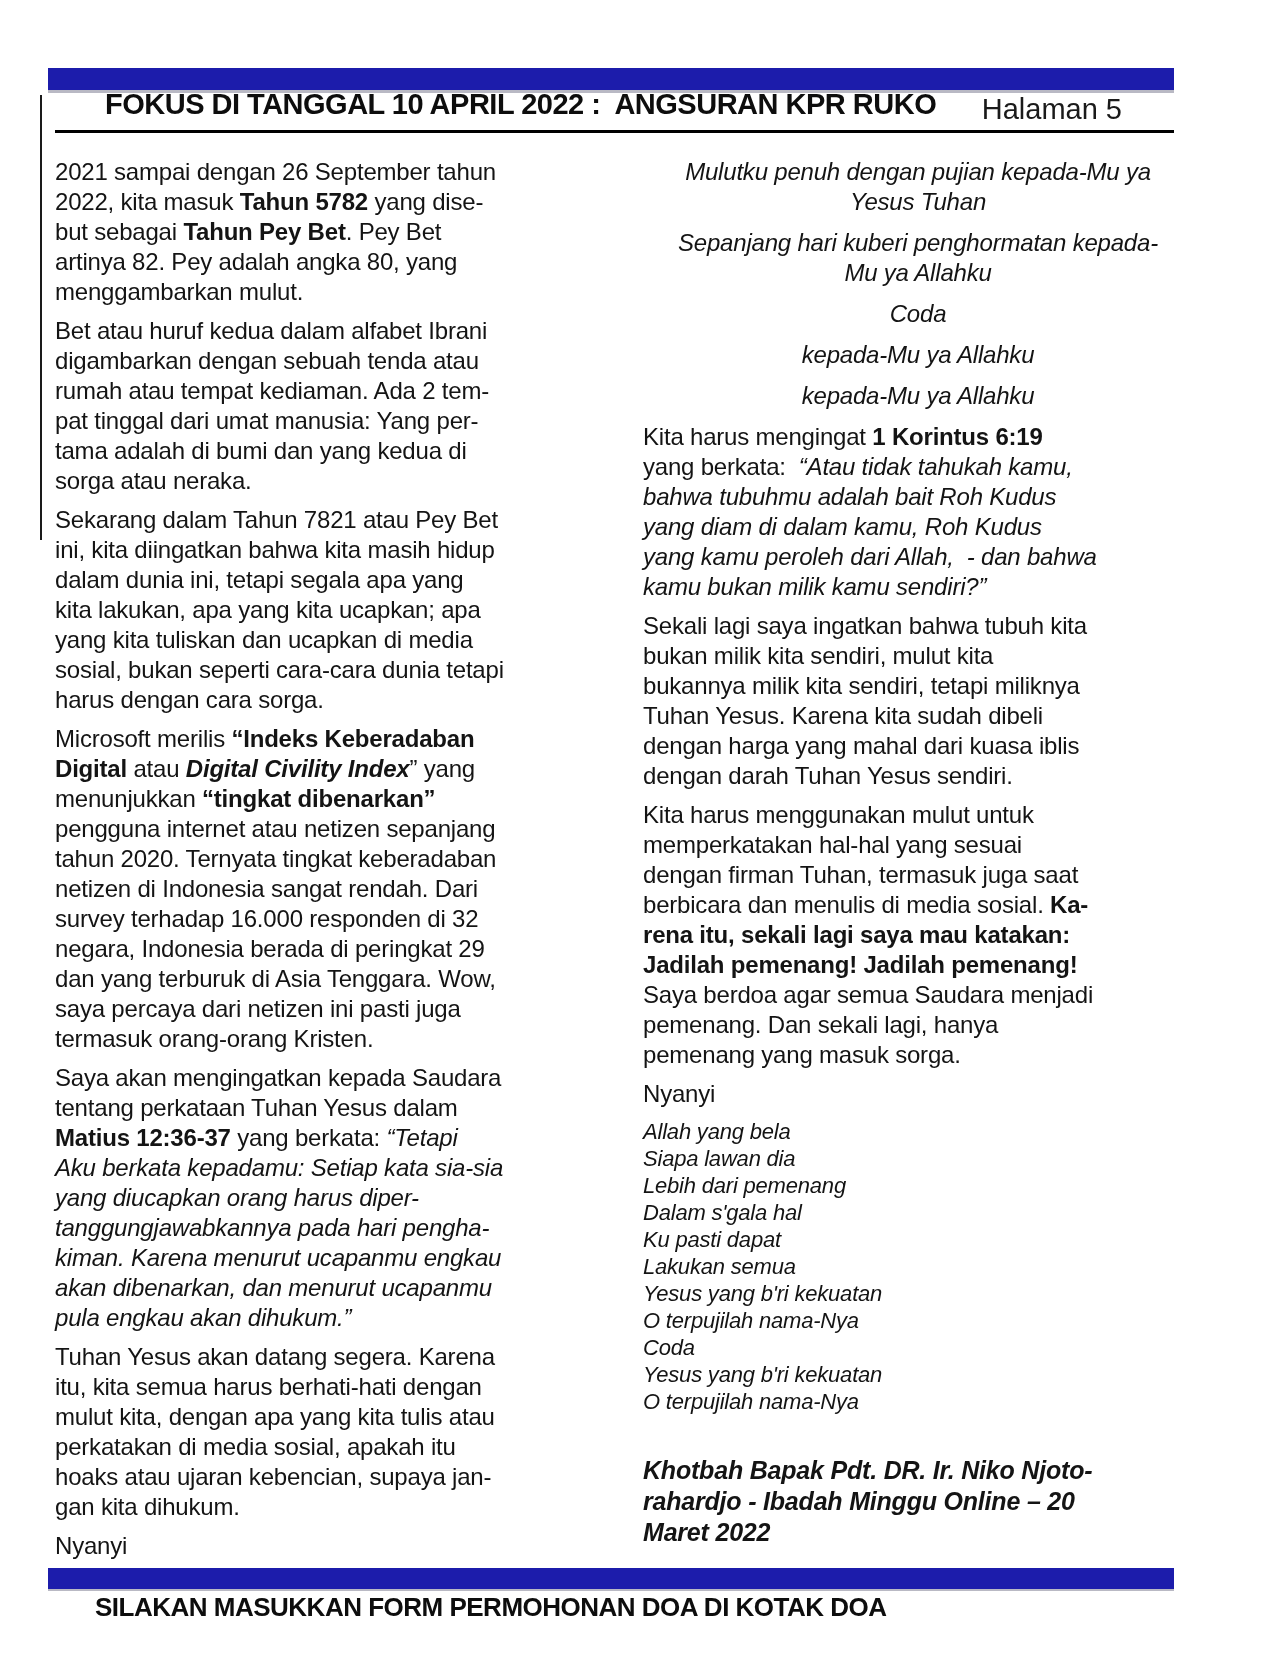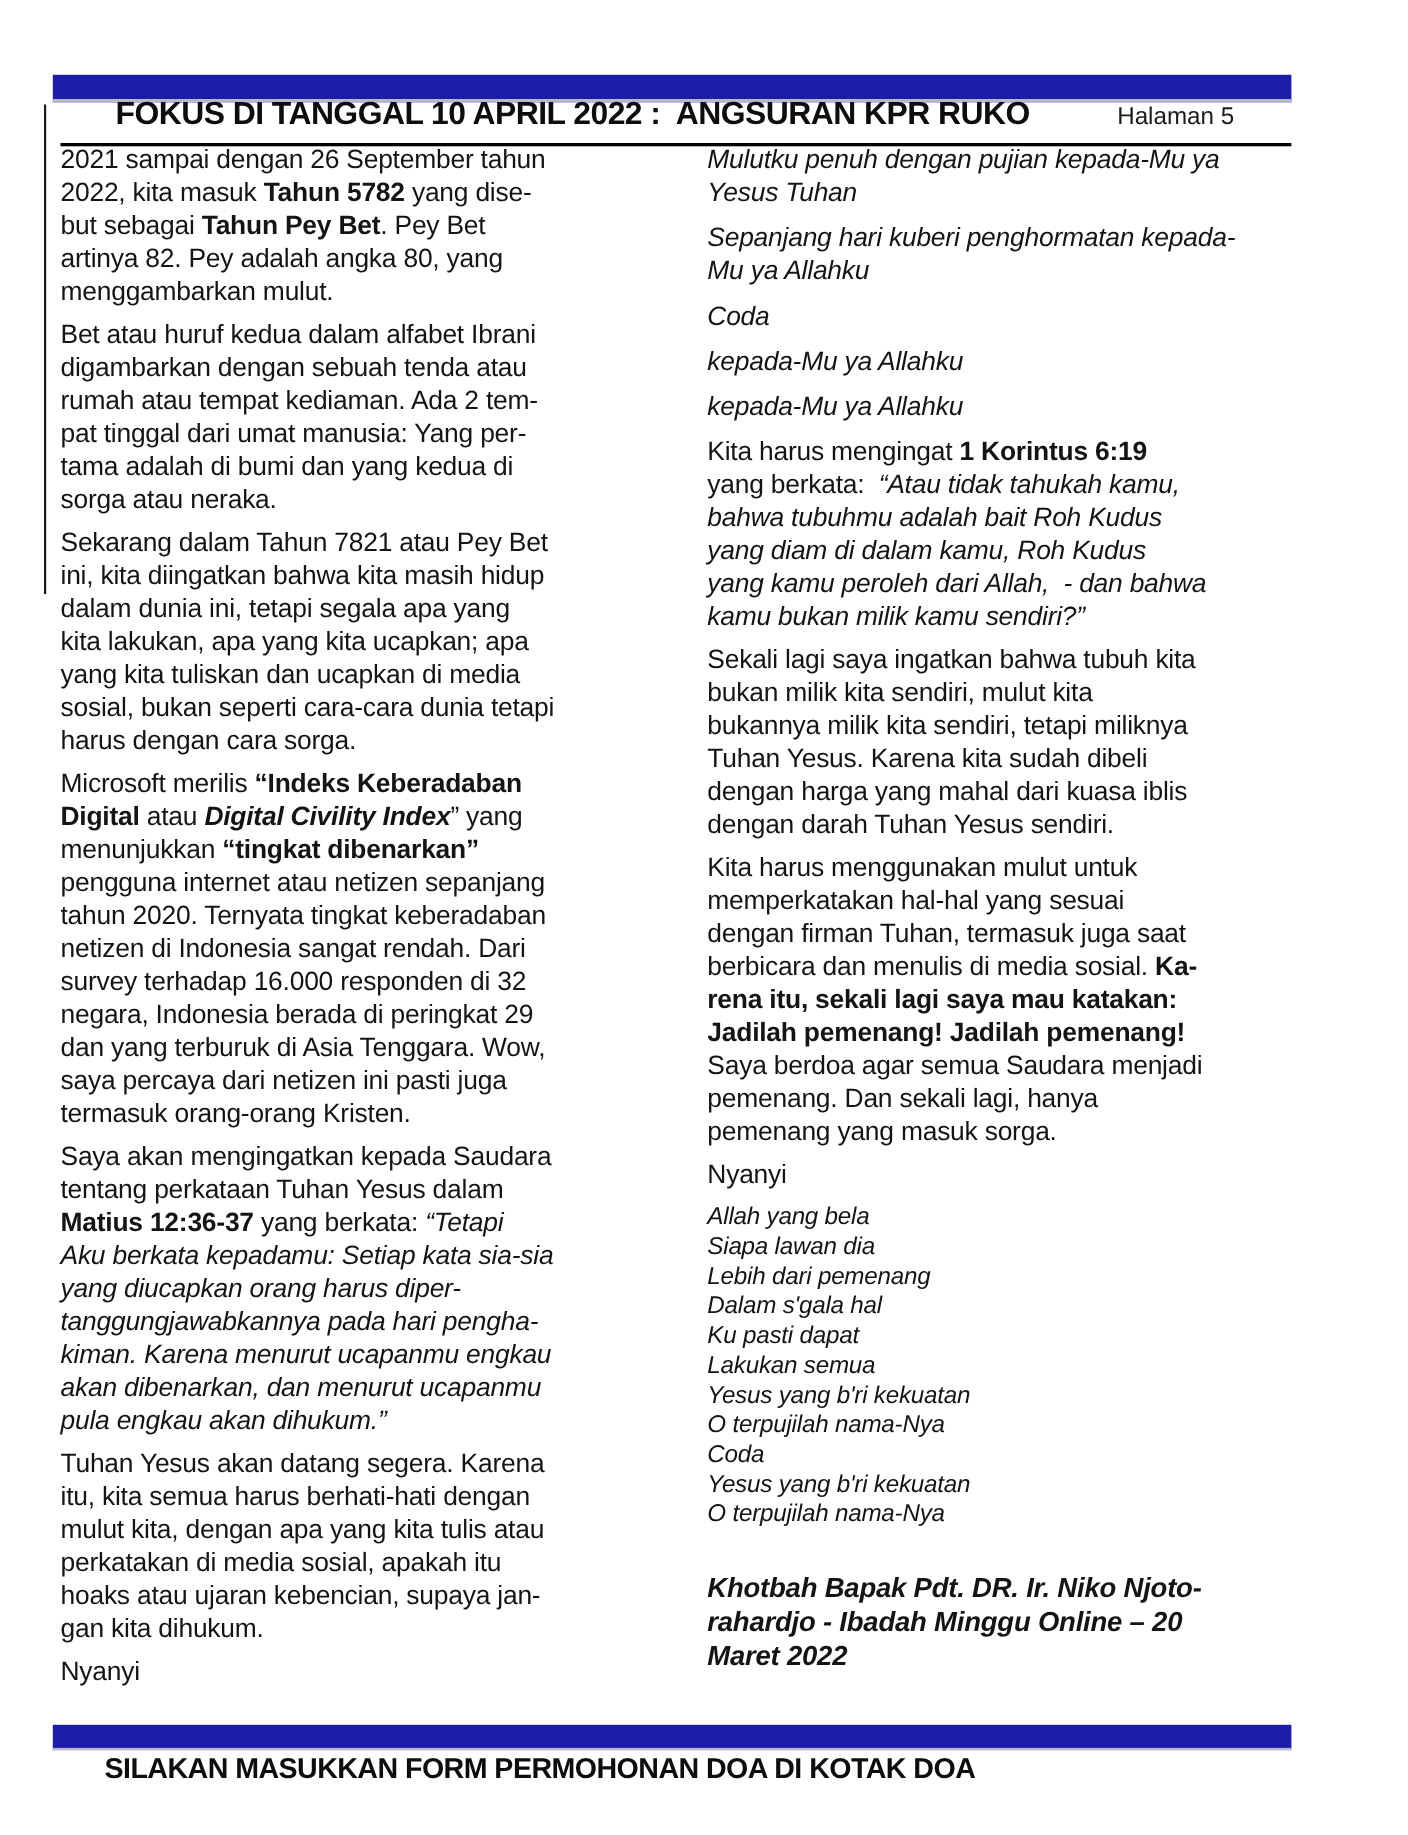--- a/index.html
+++ b/index.html
@@ -15,36 +15,36 @@
     position:absolute;left:48px;top:68px;width:1187px;height:22px;
     background:#1c1cab;border-bottom:3px solid #b9b9c4;
   }
   .hdr-title{
     position:absolute;left:105px;top:88px;width:940px;
     font-size:29px;font-weight:bold;letter-spacing:-0.5px;
     white-space:pre;color:#0d0d0d;
   }
   .hdr-page{
     position:absolute;right:52px;top:93px;
-    font-size:22px;font-weight:normal;color:#1a1a1a;
+    font-size:29px;font-weight:normal;color:#1a1a1a;
   }
   .hdr-rule{
     position:absolute;left:55px;top:130px;width:1176px;height:3px;background:#000;
   }
   .left-vline{
     position:absolute;left:40px;top:95px;width:2px;height:445px;background:#1a1a1a;
   }
   .col{
-    position:absolute;top:131px;
+    position:absolute;top:157px;
     font-size:24px;line-height:30px;letter-spacing:-0.2px;
   }
   .col-left{left:55px;width:550px;}
   .col-right{left:643px;width:550px;}
   .para{margin:0 0 9px 0;white-space:pre-wrap;}
-  .para.song{margin-bottom:11px;}
+  .para.song{margin-bottom:11px;text-align:center;}
   .para.song2{font-size:22px;line-height:27px;margin-bottom:0;}
   .para.credit{
     margin-top:40px;font-size:25px;line-height:31px;
     font-weight:bold;font-style:italic;letter-spacing:-0.2px;
   }
   .b{font-weight:bold;}
   .i{font-style:italic;}
   .botbar{
     position:absolute;left:48px;top:1568px;width:1187px;height:21px;
     background:#1c1cab;border-bottom:2px solid #b9b9c4;

